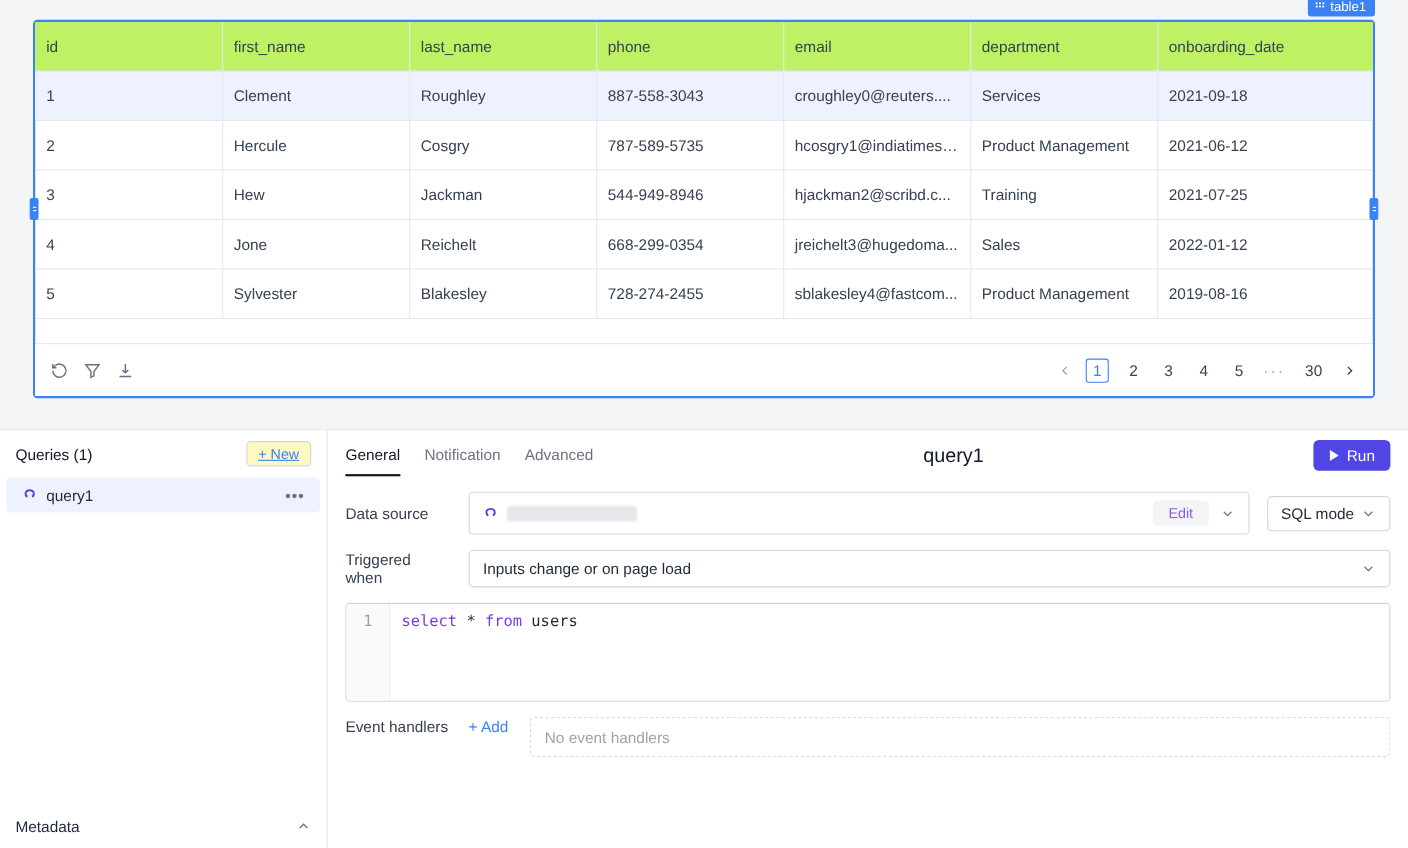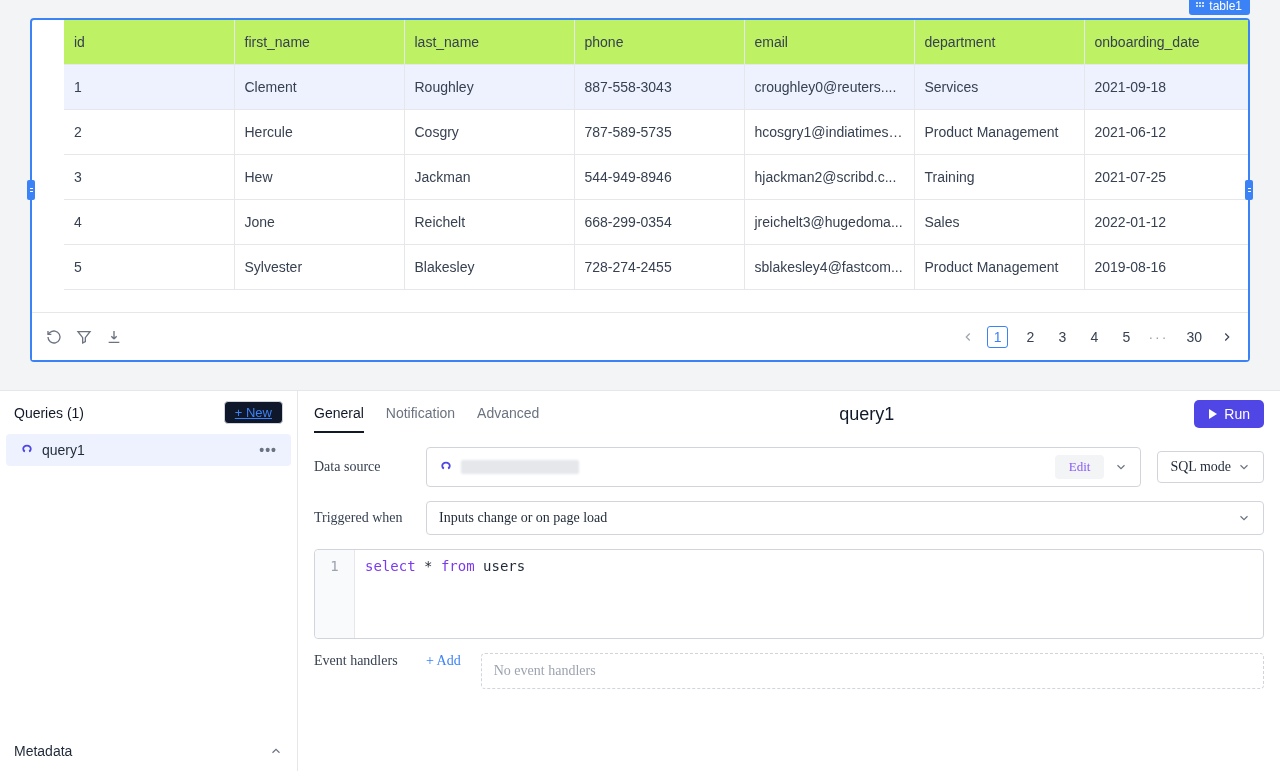--- a/index.html
+++ b/index.html
@@ -1,20 +1,20 @@
 <!DOCTYPE html>
 <html><head>
 <meta charset="utf-8">
 <style>
   * { box-sizing: border-box; margin: 0; padding: 0; }
   body { font-family: -apple-system, BlinkMacSystemFont, "Segoe UI", sans-serif; font-size: 14px; color: #1f2937; background: #f3f4f6; width: 1280px; height: 771px; overflow: hidden; }
   
   .canvas { background: #f3f4f6; padding: 18px 30px; height: 390px; position: relative; }
   
-  .table-widget { border: 2px solid #3b82f6; border-radius: 4px; background: #fff; position: relative; height: 344px; padding-left: 32px; }
+  .table-widget { border: 2px solid #3b82f6; border-radius: 4px; background: #fff; position: relative; height: 344px; }
   .table-tag { position: absolute; top: -23px; right: -2px; background: #3b82f6; color: #fff; font-size: 12px; padding: 2px 8px 2px 6px; border-radius: 3px; display: flex; align-items: center; gap: 4px; }
   .drag-handle { position: absolute; width: 8px; height: 20px; background: #3b82f6; border-radius: 2px; top: 50%; transform: translateY(-50%); display: flex; flex-direction: column; align-items: center; justify-content: center; gap: 2px; }
   .drag-handle.left { left: -5px; }
   .drag-handle.right { right: -5px; }
   .drag-handle::before, .drag-handle::after { content: ""; width: 3px; height: 1px; background: #fff; }
   
   table { width: 100%; border-collapse: collapse; table-layout: fixed; }
   thead th { text-align: left; font-weight: 400; padding: 14px 10px; border-bottom: 1px solid #e5e7eb; background: #bef264; color: #374151; font-size: 14px; }
   tbody td { padding: 14px 10px; border-bottom: 1px solid #e5e7eb; color: #374151; white-space: nowrap; overflow: hidden; text-overflow: ellipsis; }
   thead th, tbody td { border-right: 1px solid #e5e7eb; }
@@ -29,36 +29,36 @@
   .pag-btn.active { border: 1px solid #3b82f6; color: #3b82f6; }
   .pag-arrow { color: #9ca3af; display: flex; align-items: center; }
   .pag-arrow svg { width: 14px; height: 14px; }
   .pag-ellipsis { color: #9ca3af; letter-spacing: 2px; }
   
   .bottom-panel { display: flex; height: 381px; background: #fff; border-top: 1px solid #e5e7eb; }
   
   .queries-sidebar { width: 298px; border-right: 1px solid #e5e7eb; display: flex; flex-direction: column; }
   .queries-header { display: flex; align-items: center; justify-content: space-between; padding: 10px 14px; }
   .queries-title { font-weight: 500; color: #111827; text-align: center; }
-  .new-btn { border: 1px solid #d1d5db; border-radius: 4px; padding: 3px 10px; color: #3b82f6; font-size: 13px; background: #0f172a; cursor: pointer; text-decoration: underline; }
+  .new-btn { border: 1px solid #d1d5db; border-radius: 4px; padding: 3px 10px; color: #3b82f6; font-size: 13px; background: #fef9c3; cursor: pointer; text-decoration: underline; }
   .query-item { display: flex; align-items: center; justify-content: space-between; padding: 8px 14px; margin: 0 6px; background: #eef2ff; border-radius: 4px; }
   .query-item-left { display: flex; align-items: center; gap: 8px; }
   .query-dots { color: #6b7280; letter-spacing: 1px; font-weight: bold; }
   .metadata-row { margin-top: auto; padding: 12px 14px; display: flex; align-items: center; justify-content: space-between; cursor: pointer; }
   
   .editor-main { flex: 1; display: flex; flex-direction: column; }
   .editor-header { display: flex; align-items: center; padding: 8px 16px 0 16px; }
   .tabs { display: flex; gap: 22px; }
   .tab { padding: 6px 0 10px; color: #6b7280; cursor: pointer; border-bottom: 2px solid transparent; }
   .tab.active { color: #111827; border-bottom-color: #111827; font-weight: 500; }
   .query-name-center { flex: 1; text-align: center; font-size: 18px; color: #111827; font-weight: 400; padding-bottom: 4px; }
   .run-btn { background: #4f46e5; color: #fff; border: none; border-radius: 5px; padding: 6px 14px; font-size: 14px; display: flex; align-items: center; gap: 6px; cursor: pointer; margin-bottom: 4px; }
   
   .editor-body { padding: 14px 16px; display: flex; flex-direction: column; gap: 14px; }
-  .field-row { display: flex; align-items: center; gap: 16px; font-family: Liberation Serif, serif; }
+  .field-row { display: flex; align-items: center; gap: 16px; }
   .field-label { width: 96px; color: #374151; flex-shrink: 0; }
   .field-control { flex: 1; border: 1px solid #d1d5db; border-radius: 4px; padding: 7px 12px; display: flex; align-items: center; justify-content: space-between; background: #fff; min-height: 34px; position: relative; }
   .ds-control { gap: 8px; }
   .ds-blur { width: 118px; height: 14px; background: #e5e7eb; border-radius: 2px; filter: blur(1px); }
   .edit-chip { background: #f3f4f6; border-radius: 4px; padding: 4px 14px; color: #8b5cf6; font-size: 13px; margin-right: 6px; }
   .sql-mode-btn { border: 1px solid #d1d5db; border-radius: 4px; padding: 7px 12px; background: #fff; display: flex; align-items: center; gap: 6px; cursor: pointer; }
   
   .code-editor { border: 1px solid #d1d5db; border-radius: 4px; height: 90px; display: flex; font-family: "SF Mono", Monaco, Consolas, monospace; font-size: 14px; }
   .gutter { width: 40px; background: #f9fafb; text-align: center; padding-top: 8px; color: #9ca3af; border-right: 1px solid #e5e7eb; border-radius: 4px 0 0 4px; }
   .code-text { padding: 8px 10px; }

